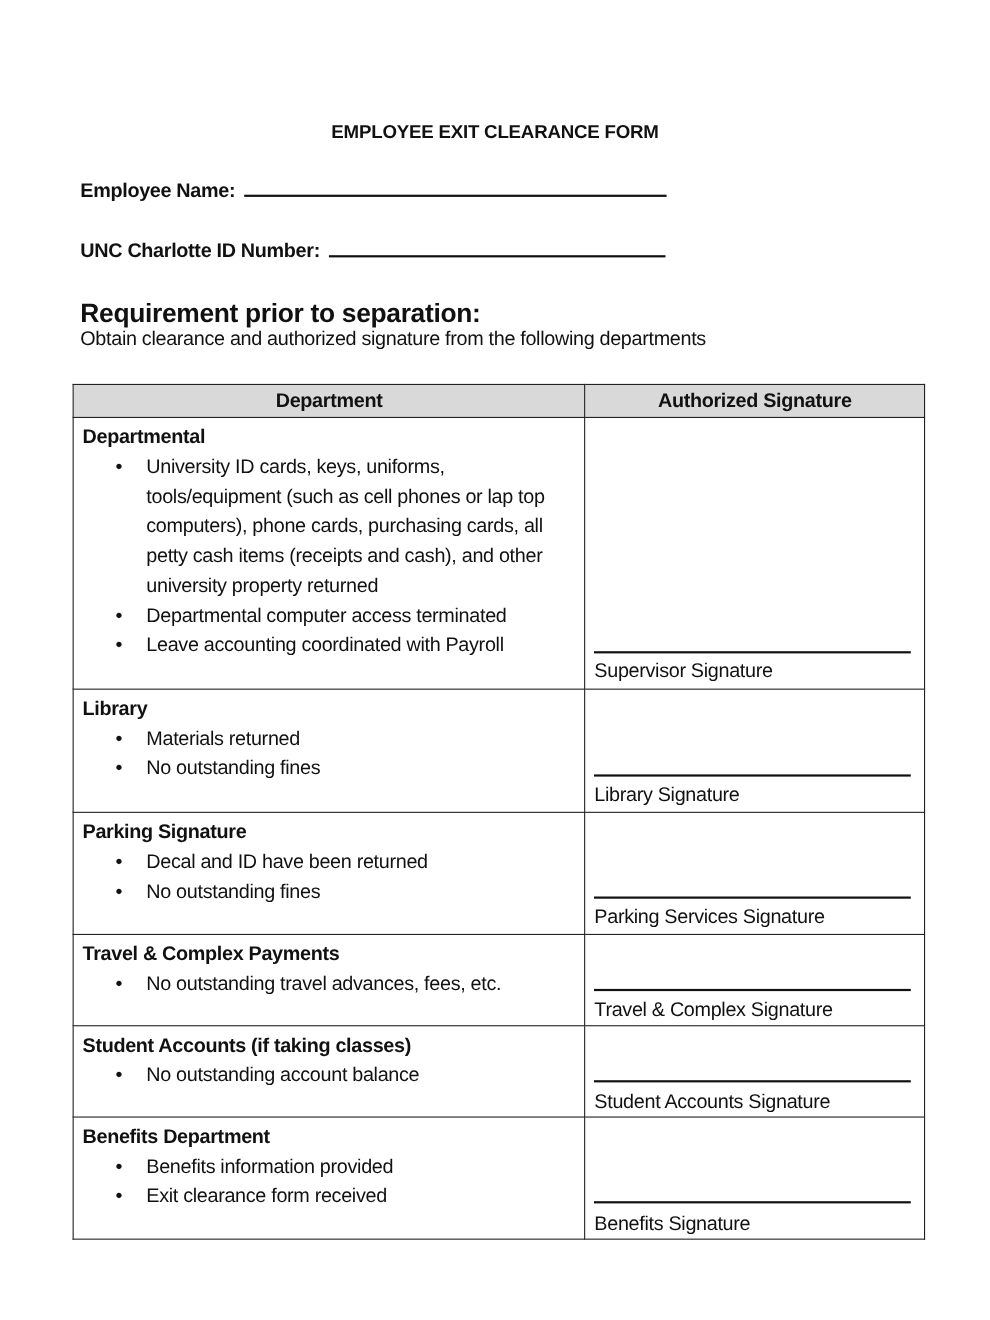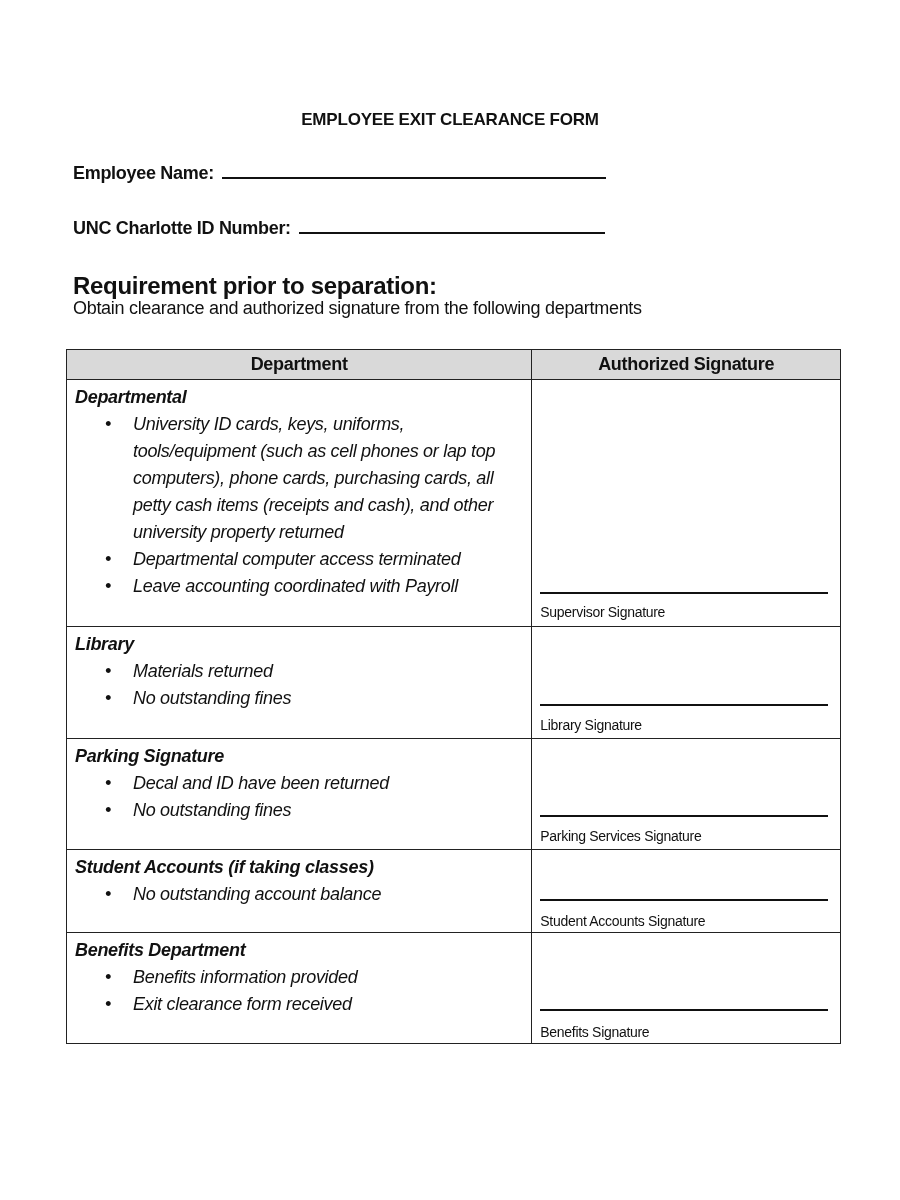--- a/index.html
+++ b/index.html
@@ -23,32 +23,32 @@
   table.clearance {
     position: absolute; left: 66px; top: 349px; width: 775px;
     border-collapse: collapse; font-size: 18px; letter-spacing: -0.3px;
   }
   table.clearance th, table.clearance td { border: 1.5px solid #222; vertical-align: top; padding: 0; }
   table.clearance th {
     background: #d9d9d9; font-weight: bold; height: 29px; vertical-align: middle;
   }
   .col-dept { width: 466px; }
   .col-sig { width: 309px; }
-  .dept-cell { padding: 4px 8px 6px 8px !important; font-style: italic; }
+  .dept-cell { padding: 4px 8px 6px 8px !important; }
   .dept-name { font-weight: bold; line-height: 27px; }
   ul.items { list-style: none; margin: 0; padding: 0; }
   ul.items li { position: relative; padding-left: 58px; line-height: 27px; }
   ul.items li .bullet {
     position: absolute; left: 30px; top: 0; font-size: 18px;
   }
   .sig-cell { position: relative; }
   .sig-line {
     position: absolute; left: 8px; right: 12px; border-top: 2.5px solid #111;
   }
-  .sig-label { position: absolute; left: 8px; font-size: 14px; }
+  .sig-label { position: absolute; left: 8px; font-size: 18px; }
 </style>
 </head>
 <body>
 
 <div class="page">
 
   <div class="title">EMPLOYEE EXIT CLEARANCE FORM</div>
 
   <div class="field" style="top:163px;">
     <span>Employee Name:</span><span class="line" style="width:384px;"></span>
@@ -106,20 +106,32 @@
             <li><span class="bullet">•</span><span>Decal and ID have been returned</span></li>
             <li><span class="bullet">•</span><span>No outstanding fines</span></li>
           </ul>
         </td>
         <td class="sig-cell">
           <div class="sig-line" style="bottom:32px;"></div>
           <div class="sig-label" style="bottom:5px;">Parking Services Signature</div>
         </td>
       </tr>
 
+      <tr style="height:83px;">
+        <td class="dept-cell">
+          <div class="dept-name">Travel &amp; Complex Payments</div>
+          <ul class="items">
+            <li><span class="bullet">•</span><span>No outstanding travel advances, fees, etc.</span></li>
+          </ul>
+        </td>
+        <td class="sig-cell">
+          <div class="sig-line" style="bottom:31px;"></div>
+          <div class="sig-label" style="bottom:3px;">Travel &amp; Complex Signature</div>
+        </td>
+      </tr>
 
       <tr style="height:83px;">
         <td class="dept-cell">
           <div class="dept-name">Student Accounts (if taking classes)</div>
           <ul class="items">
             <li><span class="bullet">•</span><span>No outstanding account balance</span></li>
           </ul>
         </td>
         <td class="sig-cell">
           <div class="sig-line" style="bottom:31px;"></div>

